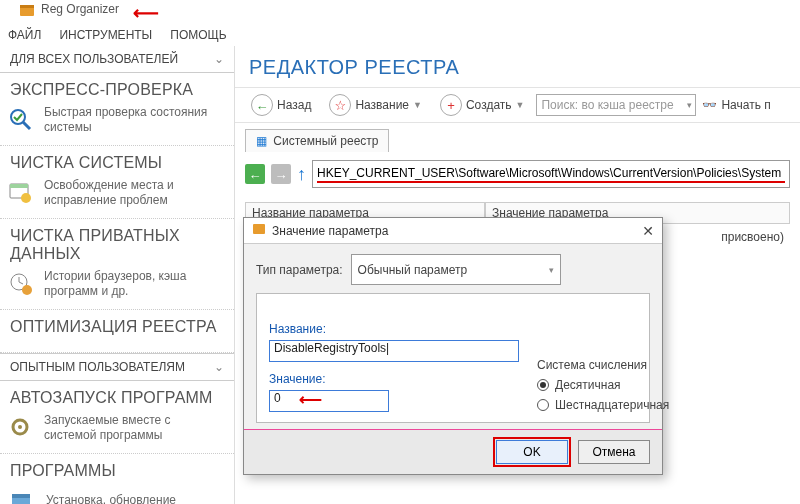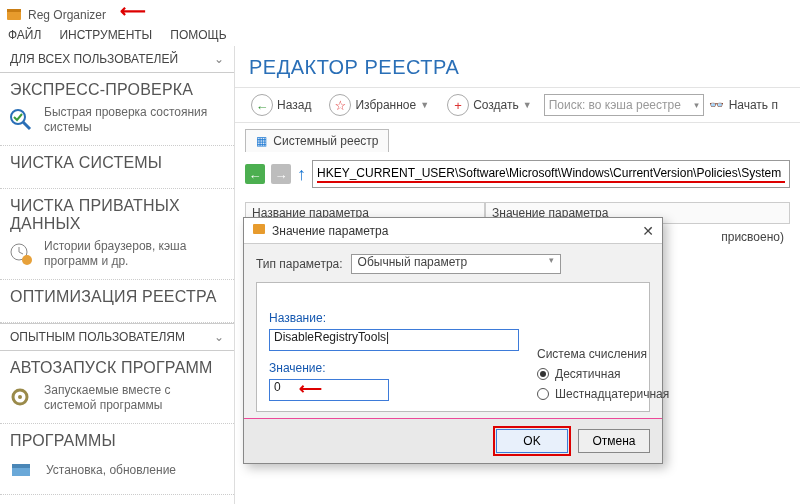--- a/index.html
+++ b/index.html
@@ -1,18 +1,18 @@
 <!DOCTYPE html>
 <html><head>
 <meta charset="utf-8">
 <style>
 * { box-sizing: border-box; margin: 0; padding: 0; font-family: "Segoe UI", Tahoma, sans-serif; }
 body { width: 800px; height: 504px; background: #fff; overflow: hidden; position: relative; }
 
-.titlebar { height: 24px; display: flex; align-items: flex-end; padding: 2px 6px; gap: 6px; }
+.titlebar { height: 24px; display: flex; align-items: flex-start; padding: 2px 6px; gap: 6px; margin-left: 13px; }
 .titlebar .ico { width: 16px; height: 16px; display: inline-flex; align-items: center; justify-content: center; }
 .titlebar .ttl { font-size: 12px; color: #555; }
 .arrow-red { color: #d00; font-size: 18px; font-weight: bold; margin-left: 8px; }
 
 .menubar { height: 22px; display: flex; align-items: center; gap: 18px; padding: 0 8px; font-size: 12px; color: #444; }
 
 .layout { display: flex; height: calc(504px - 46px); }
 
 .sidebar { width: 235px; border-right: 1px solid #ddd; background: #fff; overflow: hidden; }
 .side-hdr { display:flex; justify-content:space-between; align-items:center; border-bottom:1px solid #ccc; padding:6px 10px; font-size:12px; color:#444; }
@@ -43,21 +43,21 @@
 .cols > div { border:1px solid #ccc; padding:3px 6px; background:#fafafa;}
 .col1 { flex:0 0 240px; } .col2 { flex:1 1 auto; border-left:none; }
 .row1 { display:flex; padding: 4px 10px; font-size:12px; color:#444;}
 .row1 .c1{ flex:0 0 240px;} .row1 .c2{ flex:1;}
 
 .dialog { position:absolute; left:243px; top:217px; width:420px; border:1px solid #888; background:#f1f1f1; box-shadow: 4px 4px 10px rgba(0,0,0,.25);}
 .dlg-title { display:flex; align-items:center; justify-content:space-between; padding:4px 8px; background:#fff; border-bottom:1px solid #ccc;}
 .dlg-title .tt{ display:flex; align-items:center; gap:6px; font-size:12px; color:#333;}
 .dlg-body { padding:10px 12px 6px 12px; font-size:12px; color:#444;}
 .field-row{ display:flex; align-items:center; gap:8px; margin-bottom:8px;}
-.select { flex:0 0 210px; height:20px; border:1px solid #999; background:#fff; display:flex; align-items:flex-start; justify-content:space-between; padding:0 6px;}
+.select { flex:0 0 210px; height:31px; border:1px solid #999; background:#fff; display:flex; align-items:center; justify-content:space-between; padding:0 6px;}
 .inner-box{ border:1px solid #bbb; background:#fff; padding:10px 12px; display:flex; gap:18px;align-items:flex-end;}
 .labelblue{ color:#1558b0; margin-bottom:4px; display:block;}
 .txtin{ width:250px; height:22px; border:1px solid #3d7bd9; background:#fff; padding:0 4px; font-size:12px; color:#222;}
 .txtin.small{ width:120px;}
 .cursor::after{content:"|"; color:#222; animation:bl 1s steps(1) infinite;}
 @keyframes bl{50%{opacity:0}}
 .nsys{ font-size:12px; color:#444;}
 .radio{ display:flex; align-items:center; gap:6px; margin-top:6px;}
 .rdot{ width:12px;height:12px;border:1px solid #555;border-radius:50%; display:inline-flex; align-items:center; justify-content:center;}
 .rdot.on::after{content:"";width:6px;height:6px;background:#333;border-radius:50%;}
@@ -104,20 +104,30 @@
               <line x1="15" y1="15" x2="22" y2="22" stroke="#2a6fb7" stroke-width="3"></line>
               <path d="M6 10 l3 3 l5 -6" fill="none" stroke="#3a9a3a" stroke-width="2"></path>
             </svg>
           </span>
         <span class="sec-txt">Быстрая проверка состояния системы</span>
       </div>
     </div>
 
     <div class="sec">
       <div class="sec-title">ЧИСТКА СИСТЕМЫ</div>
+      <div class="sec-item">
+        <span class="sec-ico">
+            <svg width="26" height="26">
+              <rect x="2" y="4" width="18" height="14" rx="1" fill="#fff" stroke="#888"></rect>
+              <rect x="2" y="4" width="18" height="4" fill="#9dd39d"></rect>
+              <circle cx="18" cy="18" r="5" fill="#f0c041"></circle>
+            </svg>
+          </span>
+        <span class="sec-txt">Освобождение места и исправление проблем</span>
+      </div>
     </div>
 
     <div class="sec">
       <div class="sec-title">ЧИСТКА ПРИВАТНЫХ ДАННЫХ</div>
       <div class="sec-item">
         <span class="sec-ico">
             <svg width="26" height="26">
               <circle cx="11" cy="11" r="8" fill="#fff" stroke="#888"></circle>
               <path d="M11 6 v5 l4 2" stroke="#888" fill="none"></path>
               <circle cx="19" cy="19" r="5" fill="#e7a13a"></circle>
@@ -166,21 +176,21 @@
   <div class="main">
     <div class="main-title">РЕДАКТОР РЕЕСТРА</div>
 
     <div class="toolbar">
       <div class="tbtn">
         <span class="circ" style="color:#3a9a3a">←</span>
         <span>Назад</span>
       </div>
       <div class="tbtn">
         <span class="circ" style="color:#d33">☆</span>
-        <span>Избранное</span>
+        <span>Название</span>
         <span class="drop">▼</span>
       </div>
       <div class="tbtn">
         <span class="circ" style="color:#d33">+</span>
         <span>Создать</span>
         <span class="drop">▼</span>
       </div>
       <div class="search">
         <span>Поиск: во кэша реестре</span>
         <span class="drop" style="margin-left:auto">▾</span>

